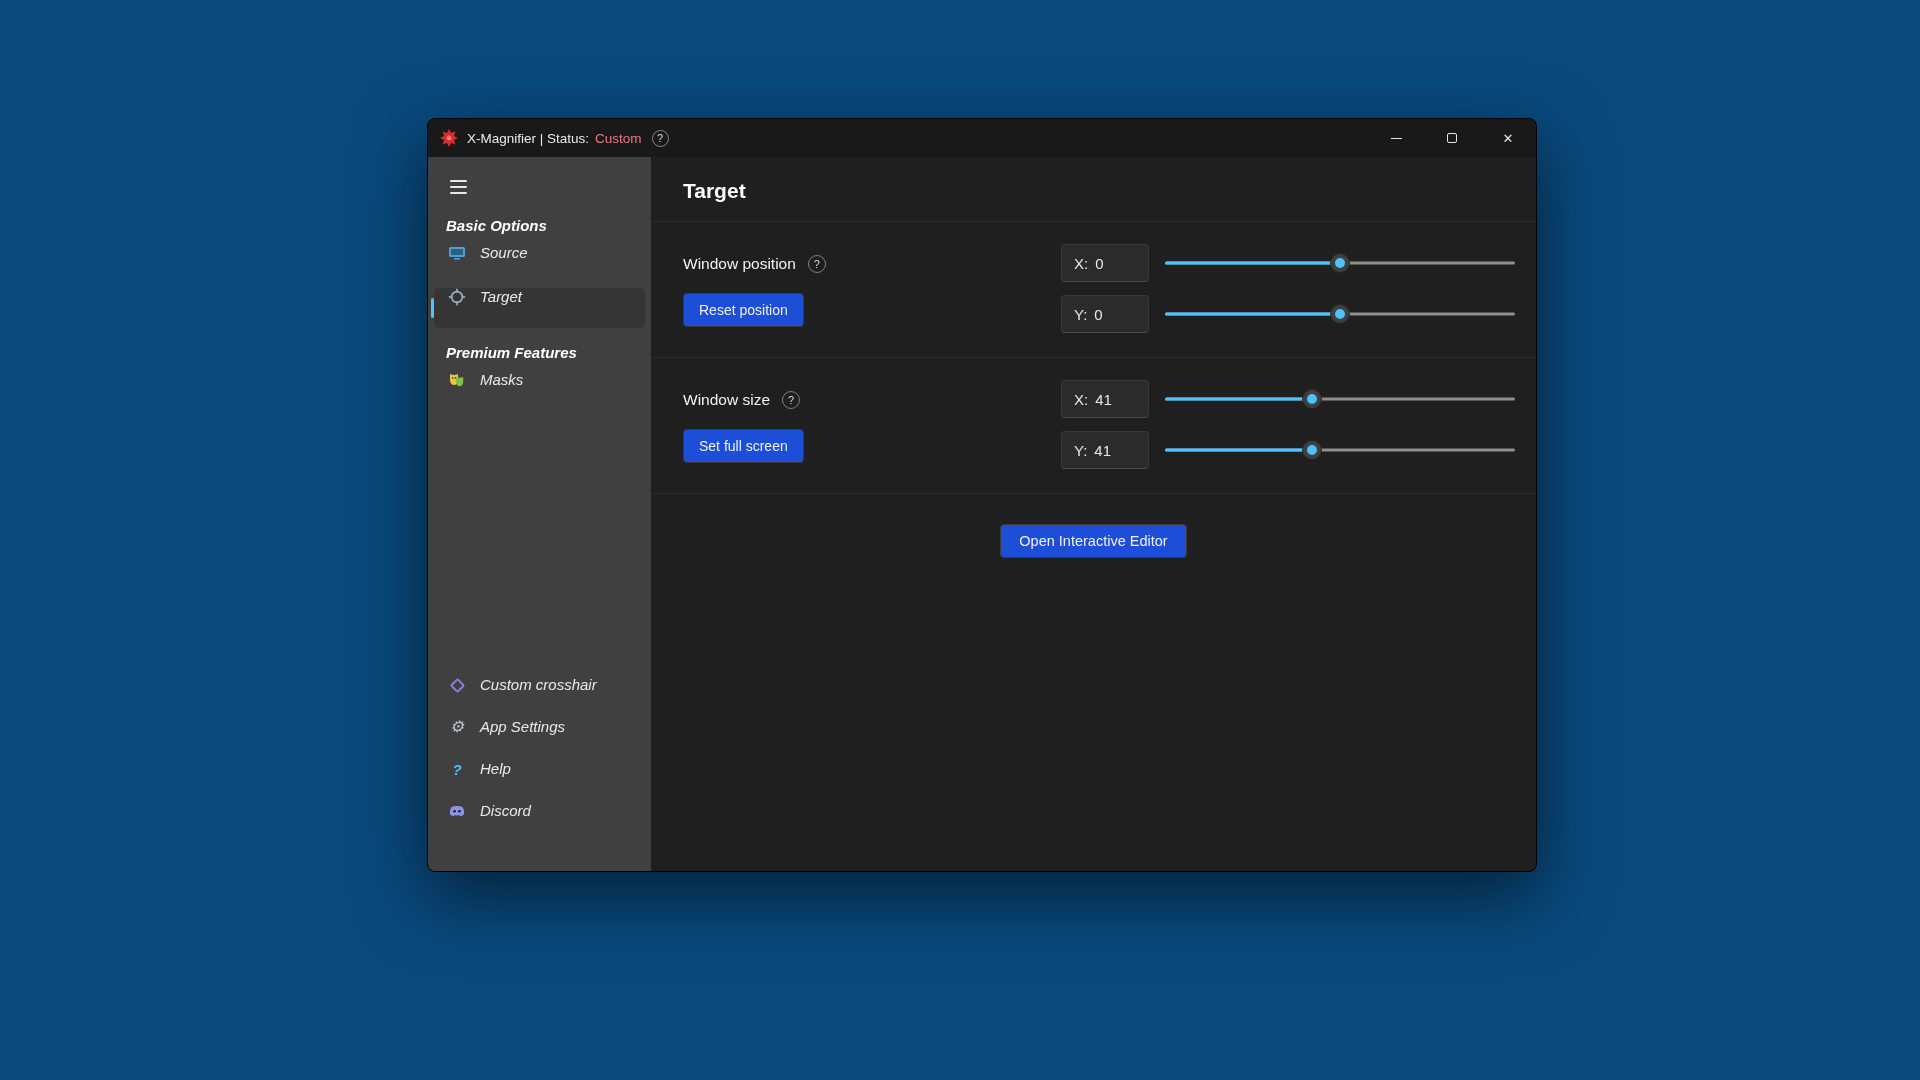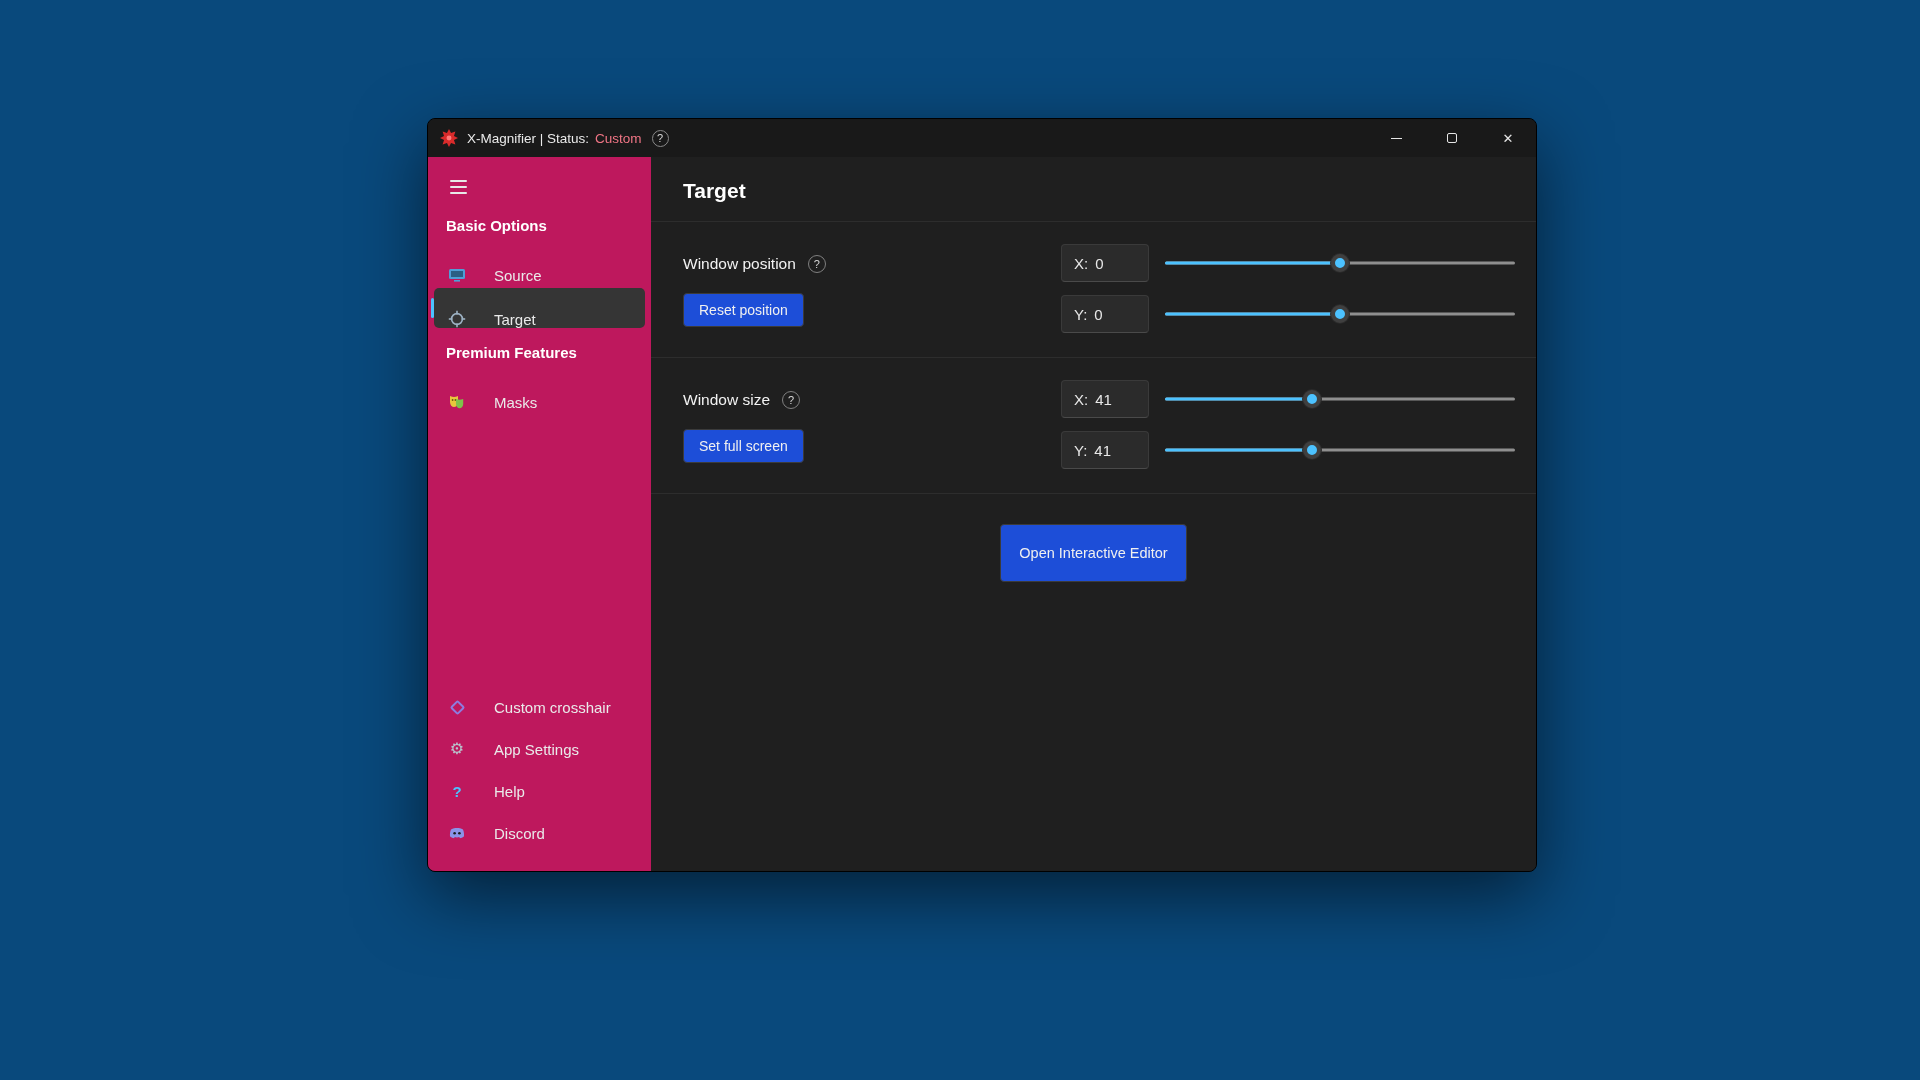--- a/index.html
+++ b/index.html
@@ -36,36 +36,36 @@
   .caption-buttons{margin-left:auto;display:flex;height:100%;}
   .caption-btn{
     width:56px;height:100%;display:flex;align-items:center;justify-content:center;
     color:#e6e6e6;font-size:13px;cursor:pointer;
   }
   .max-glyph{width:10px;height:10px;border:1px solid #e6e6e6;border-radius:2px;}
   .min-glyph{width:11px;height:1px;background:#e6e6e6;}
   
   .window-body{flex:1;display:flex;min-height:0;}
   .sidebar{
-    width:223px;flex:0 0 auto;background:#be185d;
-    display:flex;flex-direction:column;padding-top:14px;
+    width:223px;flex:0 0 auto;background:#404040;
+    display:flex;flex-direction:column;padding-top:14px;font-style:italic;
   }
   .hamburger{
     width:38px;height:32px;margin-left:14px;border-radius:5px;
     display:flex;flex-direction:column;justify-content:center;gap:4px;
     padding-left:8px;cursor:pointer;
   }
   .hamburger span{display:block;width:17px;height:2px;background:#e8e8e8;border-radius:1px;}
   .nav-header{
     font-size:15px;font-weight:bold;color:#fff;
     padding:14px 0 8px 18px;
   }
   .nav-item{
     height:40px;margin:2px 6px;border-radius:5px;position:relative;
-    display:flex;align-items:flex-end;gap:28px;padding-left:14px;
+    display:flex;align-items:flex-start;gap:14px;padding-left:14px;
     font-size:15px;color:#eaeaea;cursor:pointer;
   }
   .nav-item.selected{background:#353535;}
   .nav-item.selected::before{
     content:"";position:absolute;left:-3px;top:10px;bottom:10px;width:3px;
     border-radius:2px;background:var(--accent);
   }
   .nav-icon{width:18px;height:18px;flex:0 0 auto;display:flex;align-items:center;justify-content:center;}
   .sidebar-spacer{flex:1;}
   .sidebar-bottom{padding-bottom:27px;}
@@ -109,21 +109,21 @@
   .slider .fill{
     position:absolute;left:0;top:50%;height:3px;transform:translateY(-50%);
     width:var(--p);background:var(--accent);border-radius:2px;
   }
   .slider .thumb{
     position:absolute;left:var(--p);top:50%;transform:translate(-50%,-50%);
     width:10px;height:10px;border-radius:50%;background:var(--accent);
     border:4px solid #3f3f3f;box-shadow:0 0 0 1px #2a2a2a;box-sizing:content-box;
   }
   .editor-row{display:flex;justify-content:center;padding:30px 0;}
-  .editor-button{padding:20px 18px;font-size:14.5px;}
+  .editor-button{padding:8px 18px;font-size:14.5px;}
 </style>
 </head>
 <body>
 
 <div class="app-window">
 
   <div class="titlebar">
     <svg class="app-icon" viewBox="0 0 16 16">
       <path fill="#d92b2b" d="M8 0l1.8 3.6L13.7 2.3 12.4 6.2 16 8l-3.6 1.8 1.3 3.9-3.9-1.3L8 16l-1.8-3.6-3.9 1.3 1.3-3.9L0 8l3.6-1.8L2.3 2.3l3.9 1.3z"></path>
       <circle cx="8" cy="8" r="2.2" fill="#ff7a7a"></circle>

